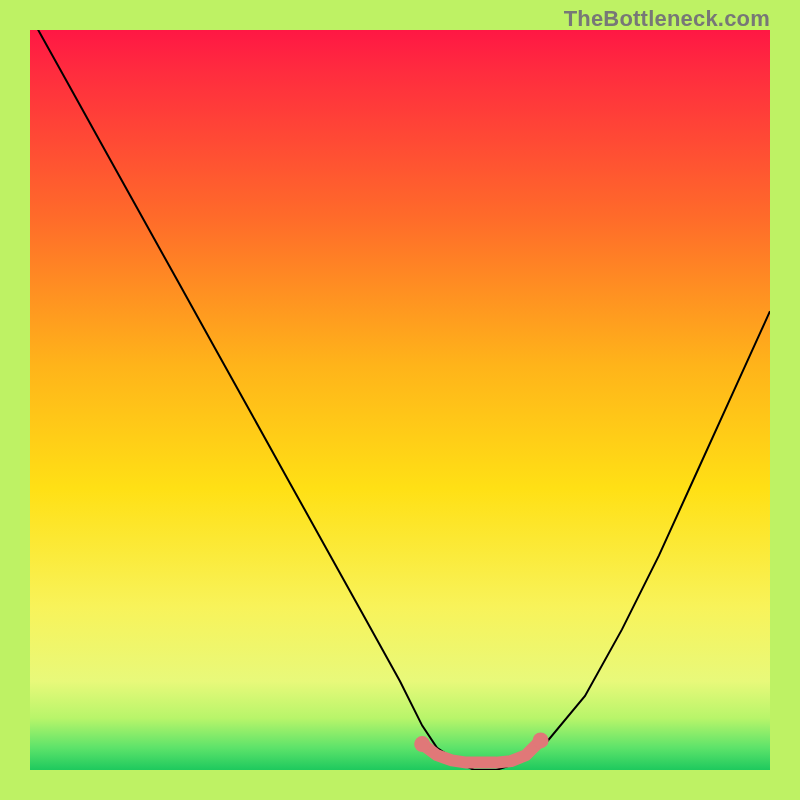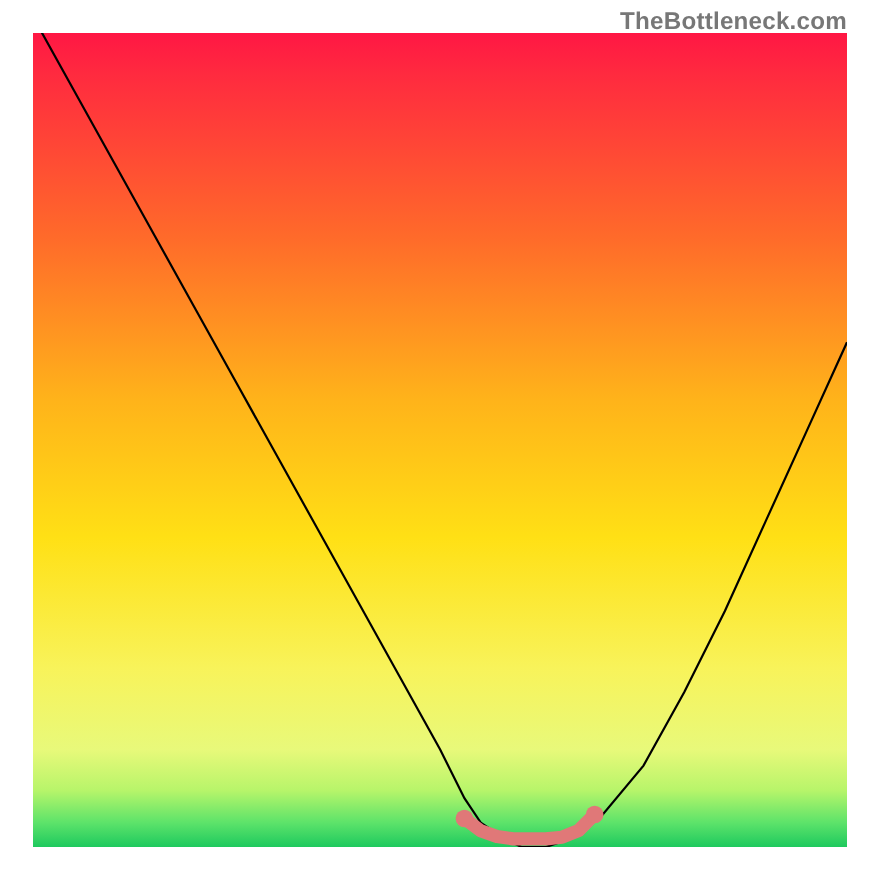--- a/index.html
+++ b/index.html
@@ -8,21 +8,21 @@
     width: 800px;
     height: 800px;
     overflow: hidden;
     background: #000;
     font-family: Arial, Helvetica, sans-serif;
   }
   .outer {
     width: 800px;
     height: 800px;
     position: relative;
-    background: #ffffff;
+    background: #bef264;
   }
   .plot {
     position: absolute;
     left: 30px;
     top: 30px;
     width: 740px;
     height: 740px;
     overflow: hidden;
   }
   .watermark {

